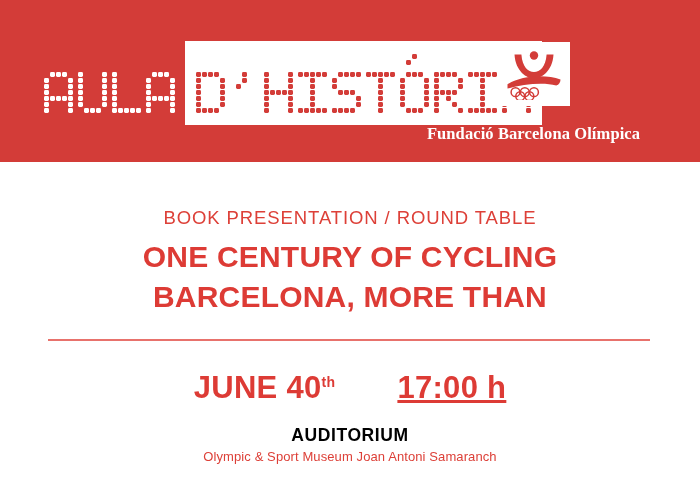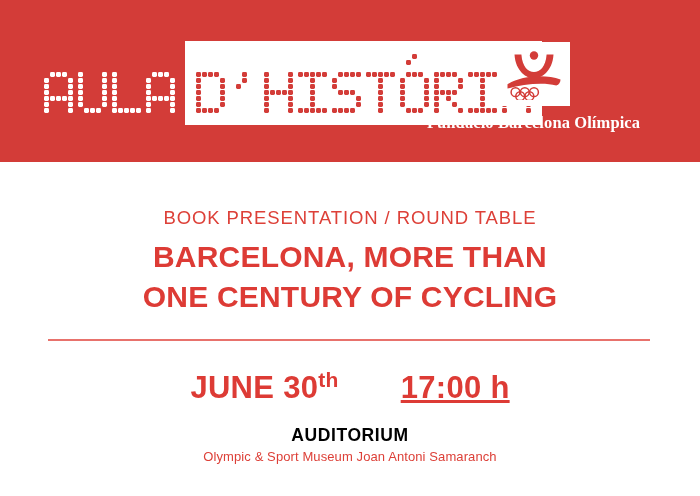--- a/index.html
+++ b/index.html
@@ -84,21 +84,21 @@
   .logo-box {
     width: 73px;
     height: 64px;
     background: #ffffff;
     margin: 0 auto;
     display: flex;
     align-items: center;
     justify-content: center;
   }
   .foundation-name {
-    margin-top: 7px;
+    margin-top: 18px;
     color: #ffffff;
     font-family: "Liberation Serif", serif;
     font-weight: bold;
     font-size: 16.5px;
     letter-spacing: 0.1px;
     white-space: nowrap;
   }
 
   
   .body-area {
@@ -144,21 +144,21 @@
     position: absolute;
     left: 0; right: 0;
     top: 208px;
     color: #dd3b35;
     font-size: 31px;
     font-weight: bold;
     letter-spacing: 0.3px;
   }
   .date-part { display: inline-block; }
   .ord {
-    font-size: 21px;
+    font-size: 14px;
     vertical-align: super;
     line-height: 0;
     font-weight: bold;
   }
   .time-part {
     display: inline-block;
     margin-left: 62px;
     text-decoration: underline;
   }
 
@@ -755,26 +755,26 @@
       </div>
       <div class="foundation-name">Fundació Barcelona Olímpica</div>
     </div>
   </div>
 
   <div class="body-area">
 
     <div class="kicker">BOOK PRESENTATION / ROUND TABLE</div>
 
     <div class="event-title">
+      <div>ONE CENTURY OF CYCLING</div>
       <div>BARCELONA, MORE THAN</div>
-      <div>ONE CENTURY OF CYCLING</div>
     </div>
 
     <div class="divider"></div>
 
     <div class="when-row">
-      <span class="date-part"><span>JUNE 30</span><span class="ord">th</span></span><span class="time-part">17:00 h</span>
+      <span class="date-part"><span>JUNE 40</span><span class="ord">th</span></span><span class="time-part">17:00 h</span>
     </div>
 
     <div class="venue-name">AUDITORIUM</div>
     <div class="venue-detail">Olympic &amp; Sport Museum Joan Antoni Samaranch</div>
   </div>
 </div>
 
 </body></html>

